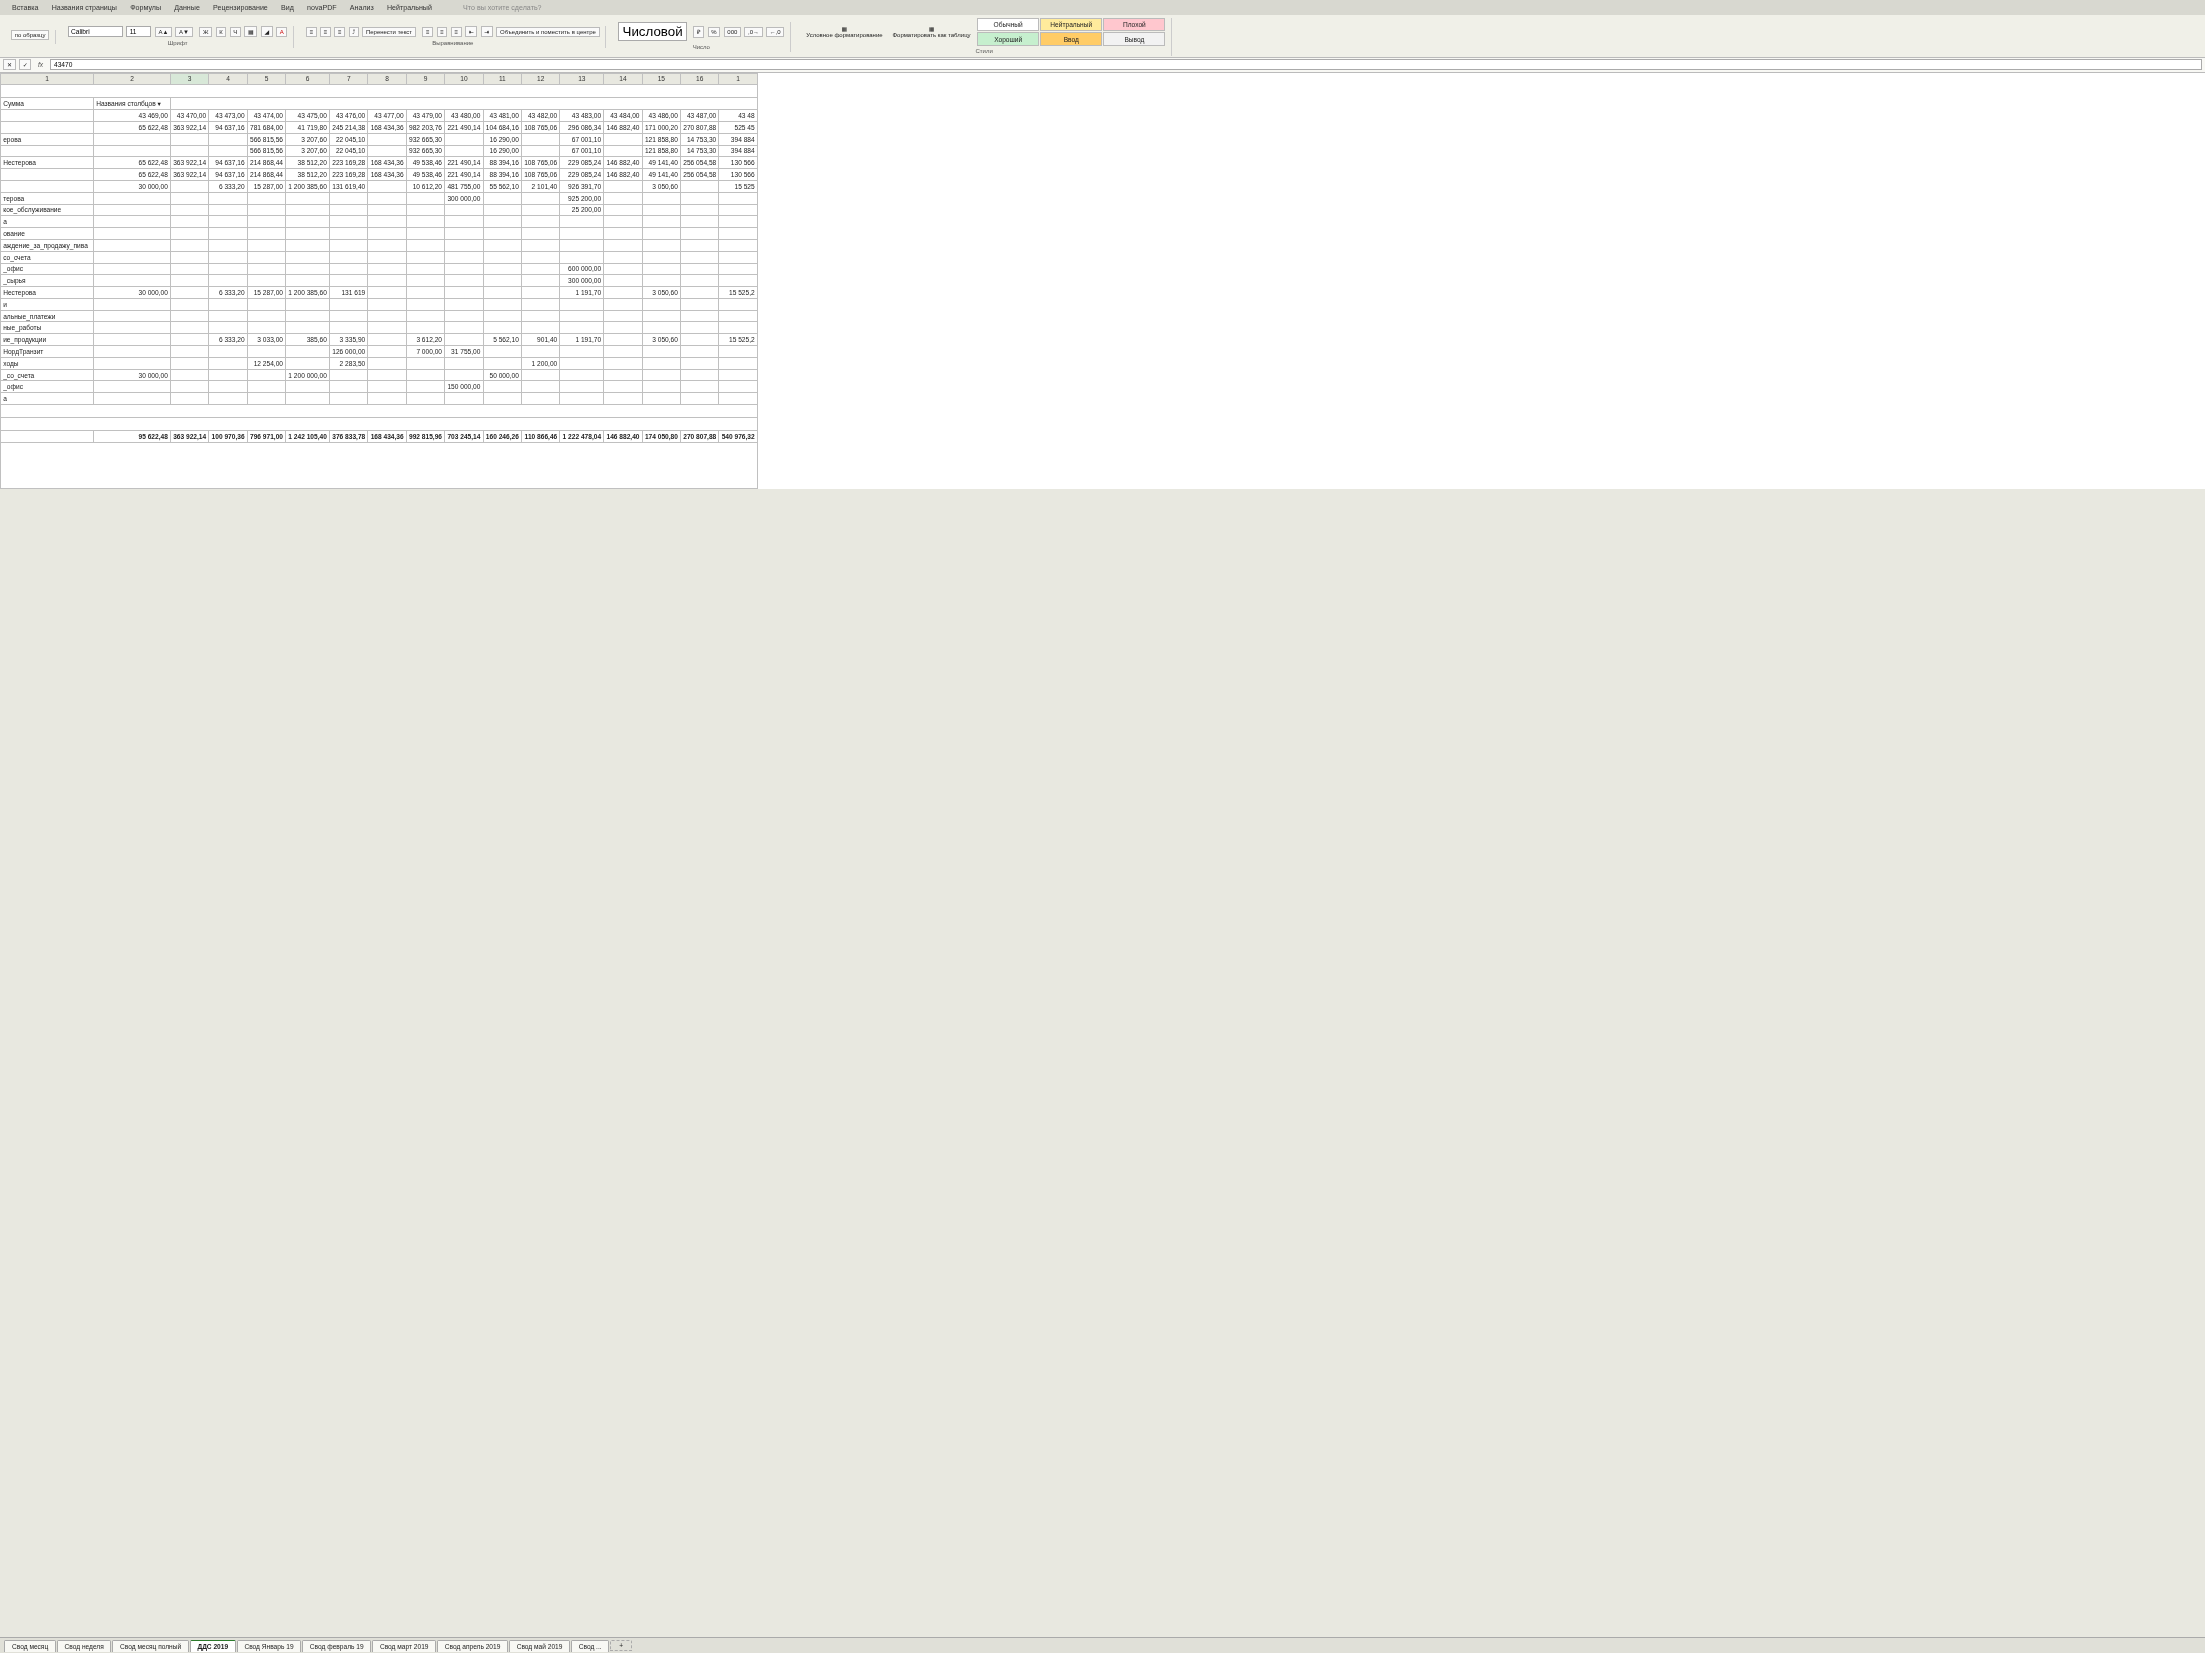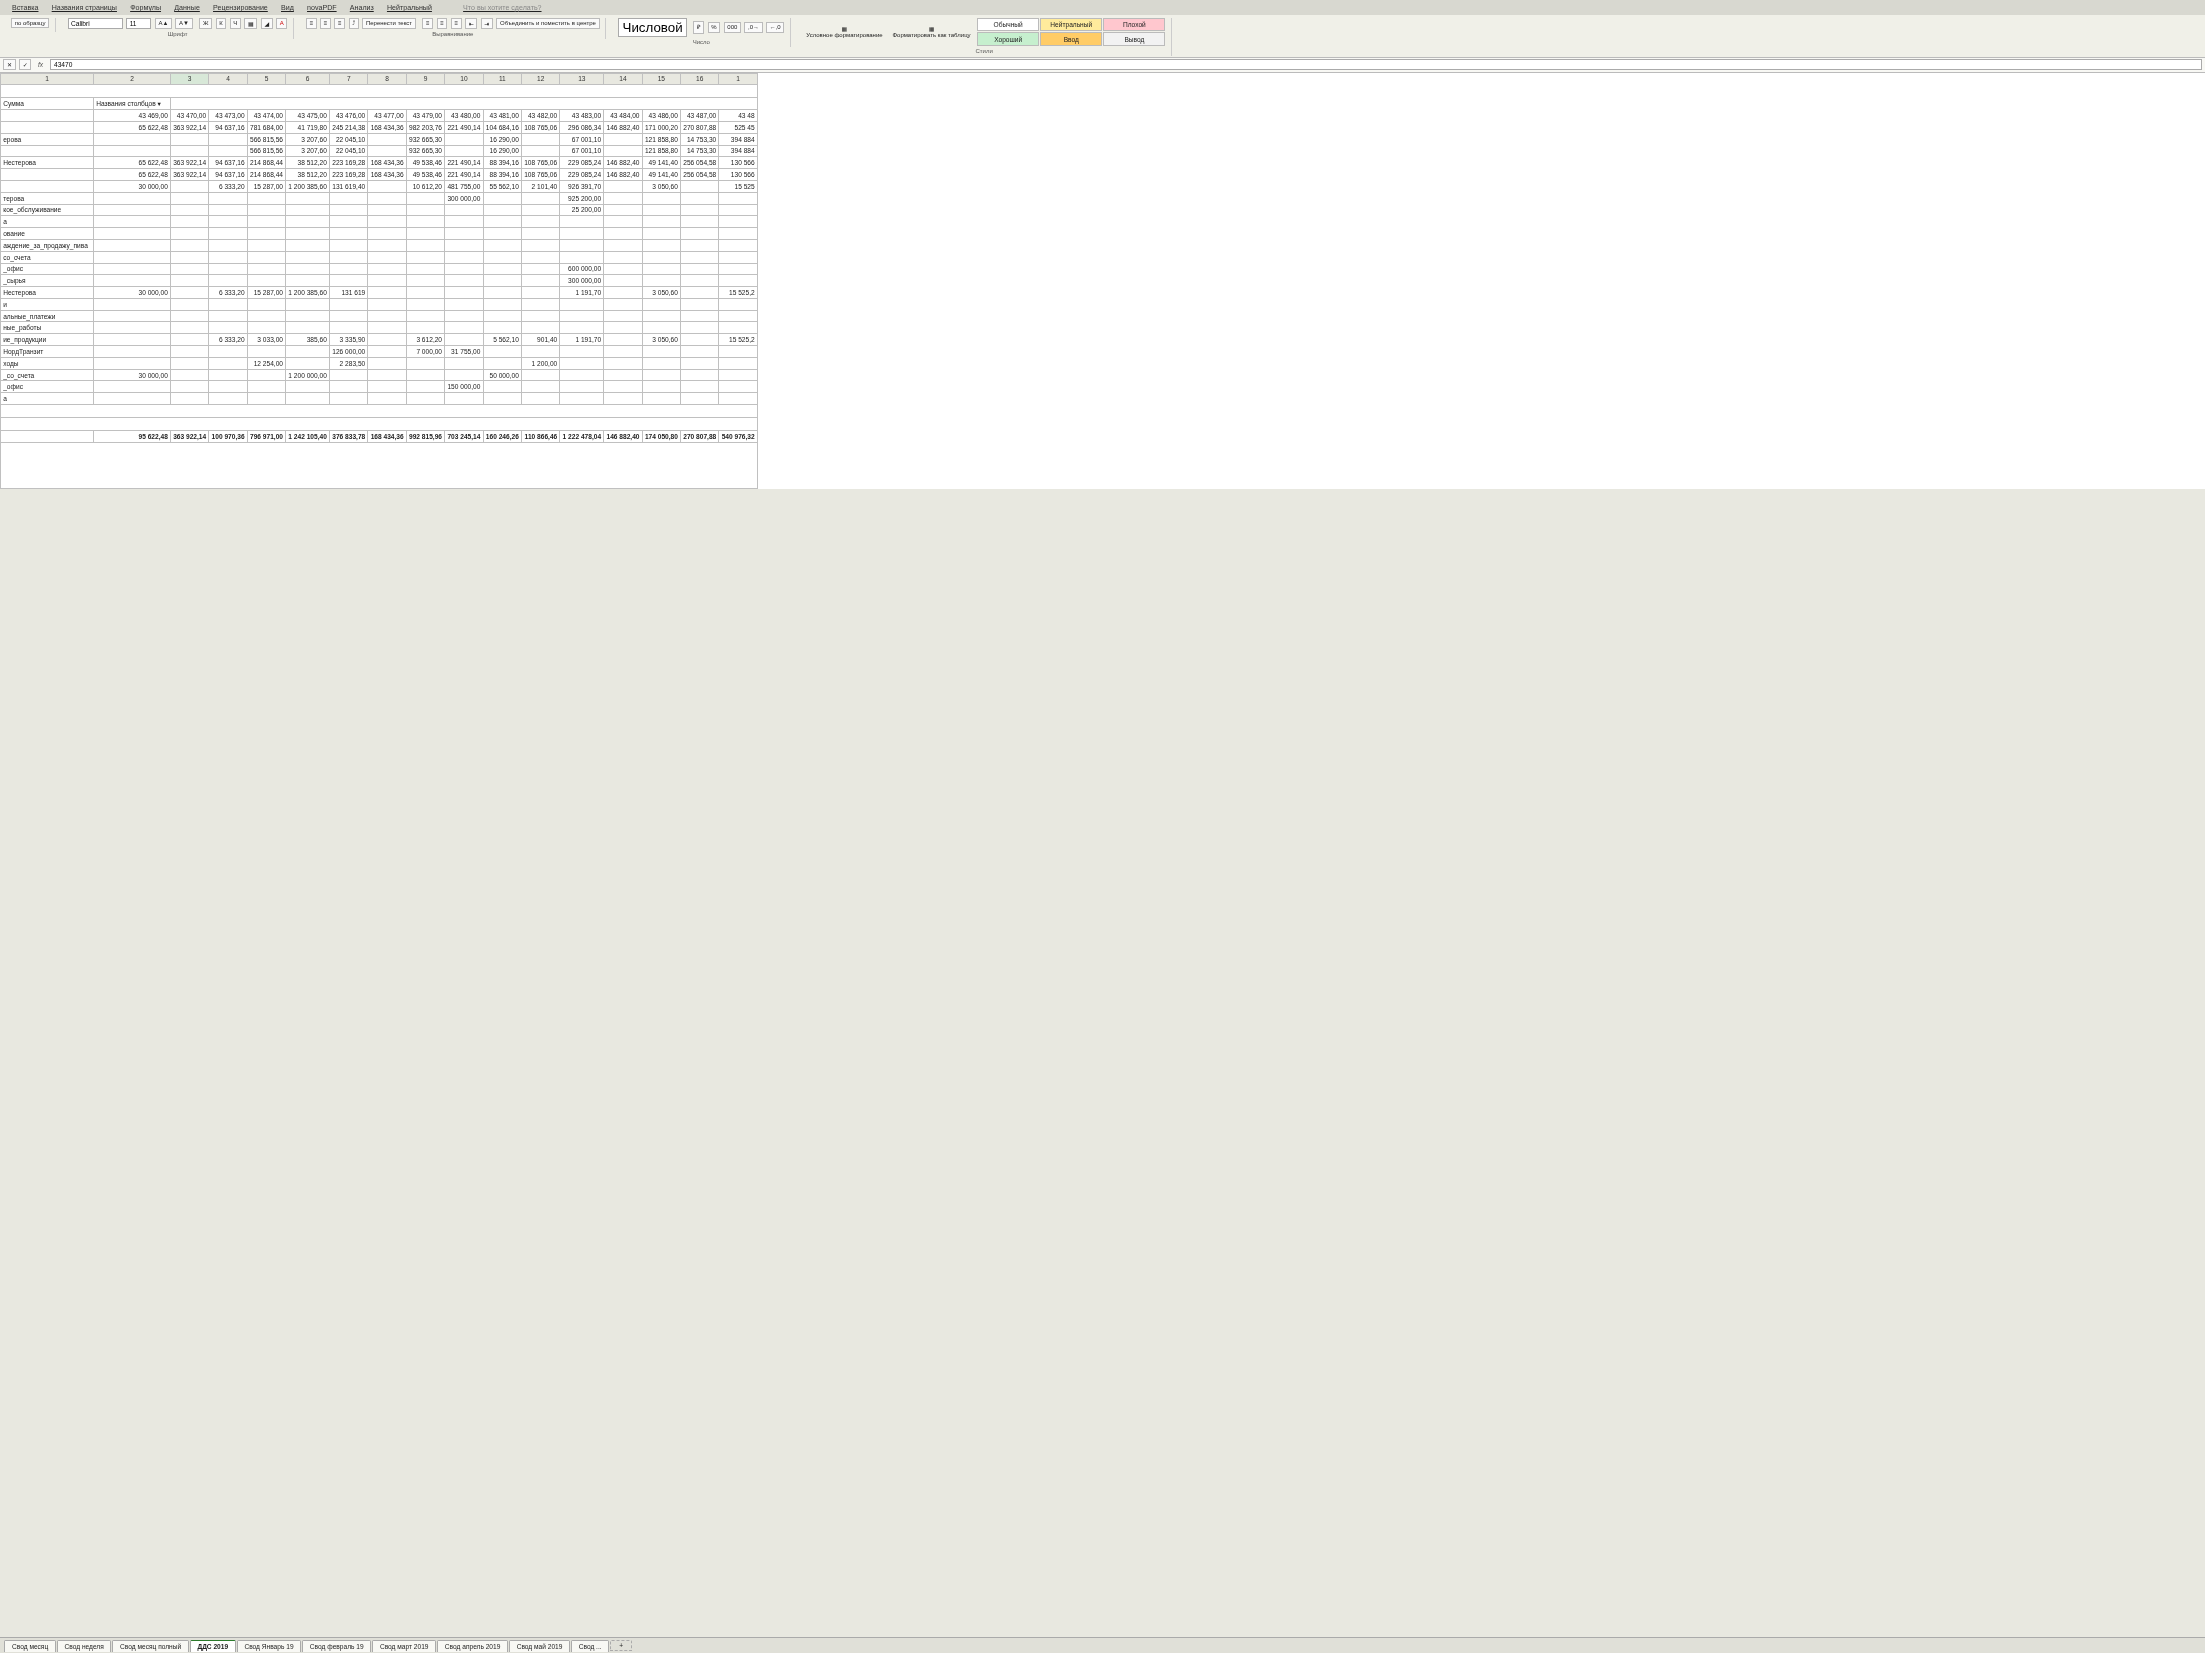--- a/index.html
+++ b/index.html
@@ -12,34 +12,33 @@
     width: 2205px;
     height: 1654px;
     transform-origin: top left;
   }
   .ribbon-tabs {
     display: flex;
     gap: 0;
     padding: 2.2px 5.5px 0 5.5px;
     background: #d8d8d0;
     font-size: 7.1px;
-    text-decoration: underline;
   }
   .ribbon-tabs span {
     padding: 2.2px 6.6px;
     color: #333;
     cursor: pointer;
   }
   .ribbon {
     display: flex;
     background: #f0f0e8;
     border-bottom: 0.5px solid #bbb;
     padding: 3.3px 5.5px 1.1px 5.5px;
     gap: 6.6px;
-    align-items: flex-start;
+    align-items: center;
   }
   .group {
     display: flex;
     flex-direction: column;
     align-items: center;
     border-right: 0.5px solid #ccc;
     padding: 0 5.5px 2.2px 5.5px;
   }
   .group-body {
     display: flex;

